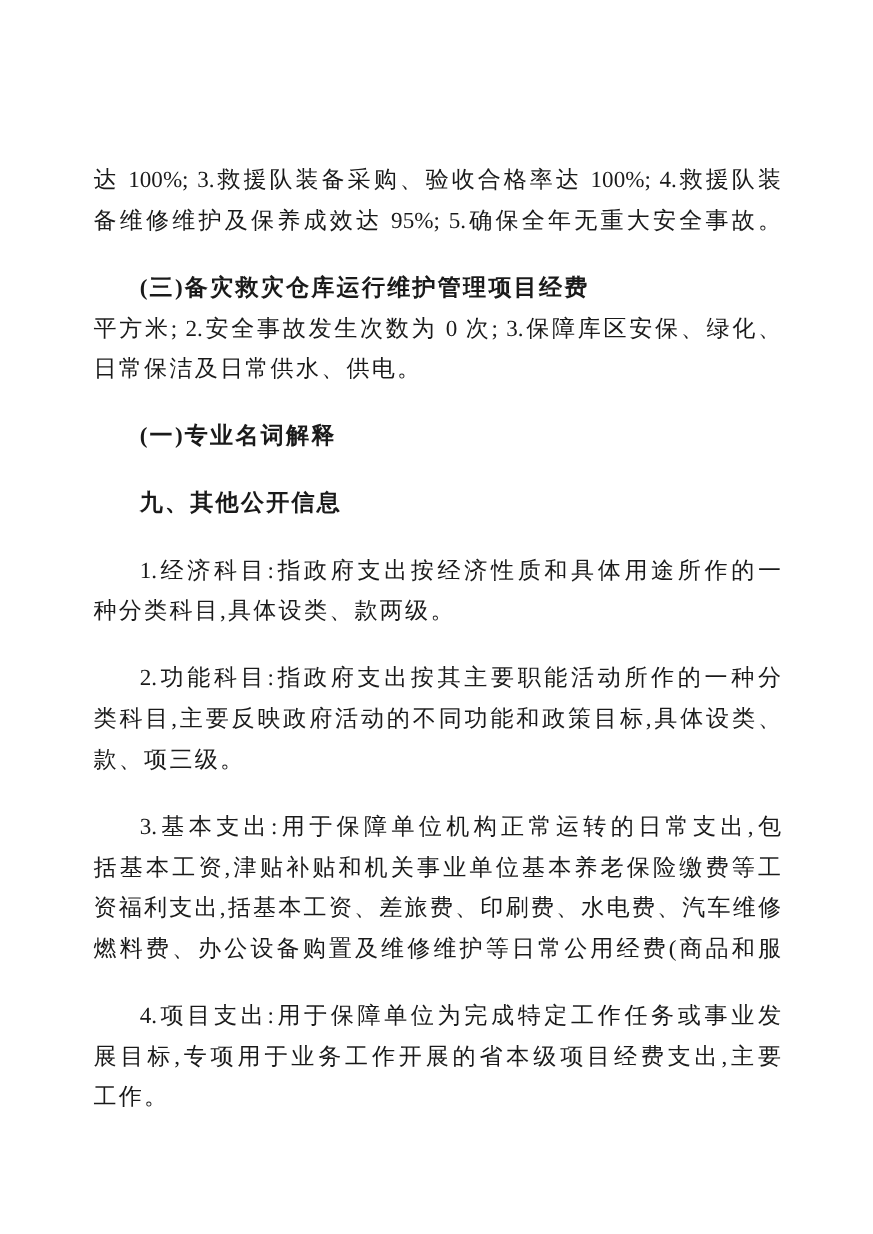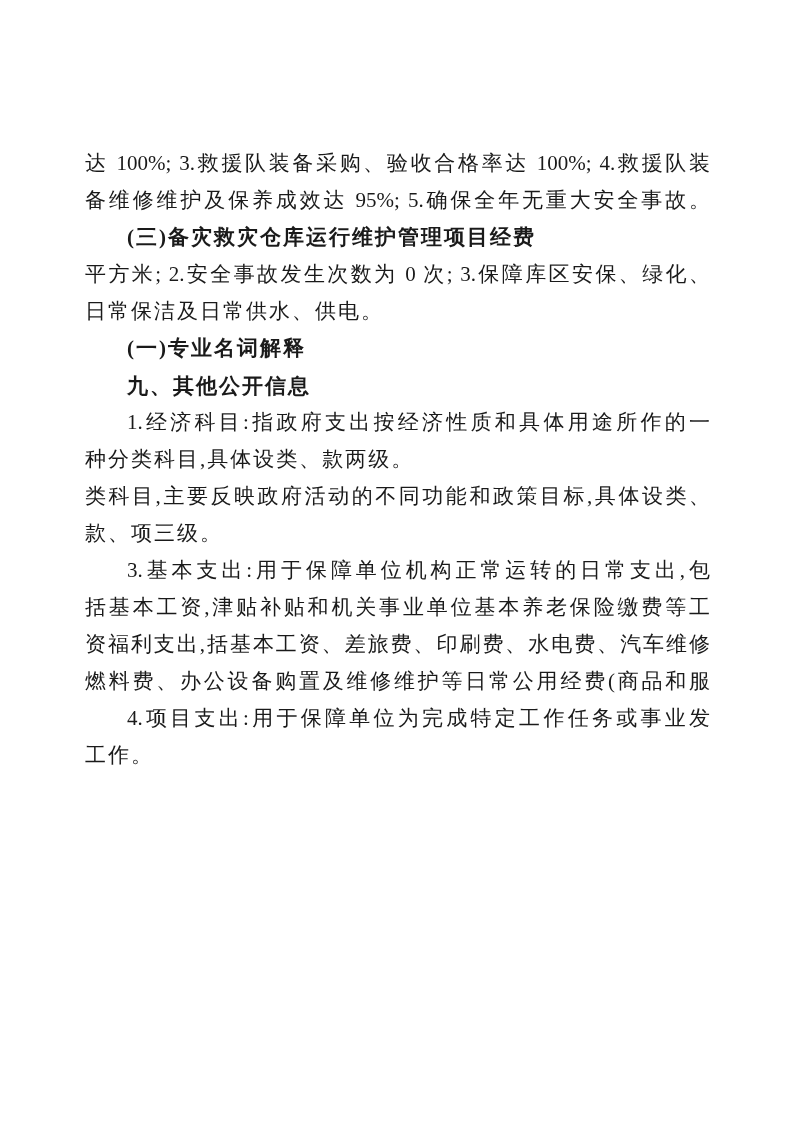--- a/index.html
+++ b/index.html
@@ -33,20 +33,21 @@
   
   .j {
     letter-spacing: 0;
     white-space: normal;
     text-align: justify;
     text-align-last: justify;
   }
   
   .ind {
     text-indent: 2em;
+    margin-top: 24px;
   }
   
   .h1 {
     font-family: "Liberation Sans", "DejaVu Sans", sans-serif;
     font-weight: bold;
     letter-spacing: 2px;
   }
   
   .h2 {
     font-family: "Liberation Serif", "DejaVu Serif", serif;
@@ -61,22 +62,24 @@
   <div class="content">
     <div class="line j">达 100%; 3.救援队装备采购、验收合格率达 100%; 4.救援队装</div>
     <div class="line j">备维修维护及保养成效达 95%; 5.确保全年无重大安全事故。</div>
     <div class="line h2 ind">(三)备灾救灾仓库运行维护管理项目经费</div>
     <div class="line j">平方米; 2.安全事故发生次数为 0 次; 3.保障库区安保、绿化、</div>
     <div class="line">日常保洁及日常供水、供电。</div>
     <div class="line h2 ind">(一)专业名词解释</div>
     <div class="line h1 ind">九、其他公开信息</div>
     <div class="line j ind">1.经济科目:指政府支出按经济性质和具体用途所作的一</div>
     <div class="line">种分类科目,具体设类、款两级。</div>
+    <div class="line j ind">2.功能科目:指政府支出按其主要职能活动所作的一种分</div>
     <div class="line j">类科目,主要反映政府活动的不同功能和政策目标,具体设类、</div>
     <div class="line">款、项三级。</div>
     <div class="line j ind">3.基本支出:用于保障单位机构正常运转的日常支出,包</div>
     <div class="line j">括基本工资,津贴补贴和机关事业单位基本养老保险缴费等工</div>
     <div class="line j">资福利支出,括基本工资、差旅费、印刷费、水电费、汽车维修</div>
     <div class="line j">燃料费、办公设备购置及维修维护等日常公用经费(商品和服</div>
     <div class="line j ind">4.项目支出:用于保障单位为完成特定工作任务或事业发</div>
+    <div class="line j">展目标,专项用于业务工作开展的省本级项目经费支出,主要</div>
     <div class="line">工作。</div>
   </div>
 </div>
 
 </body></html>

